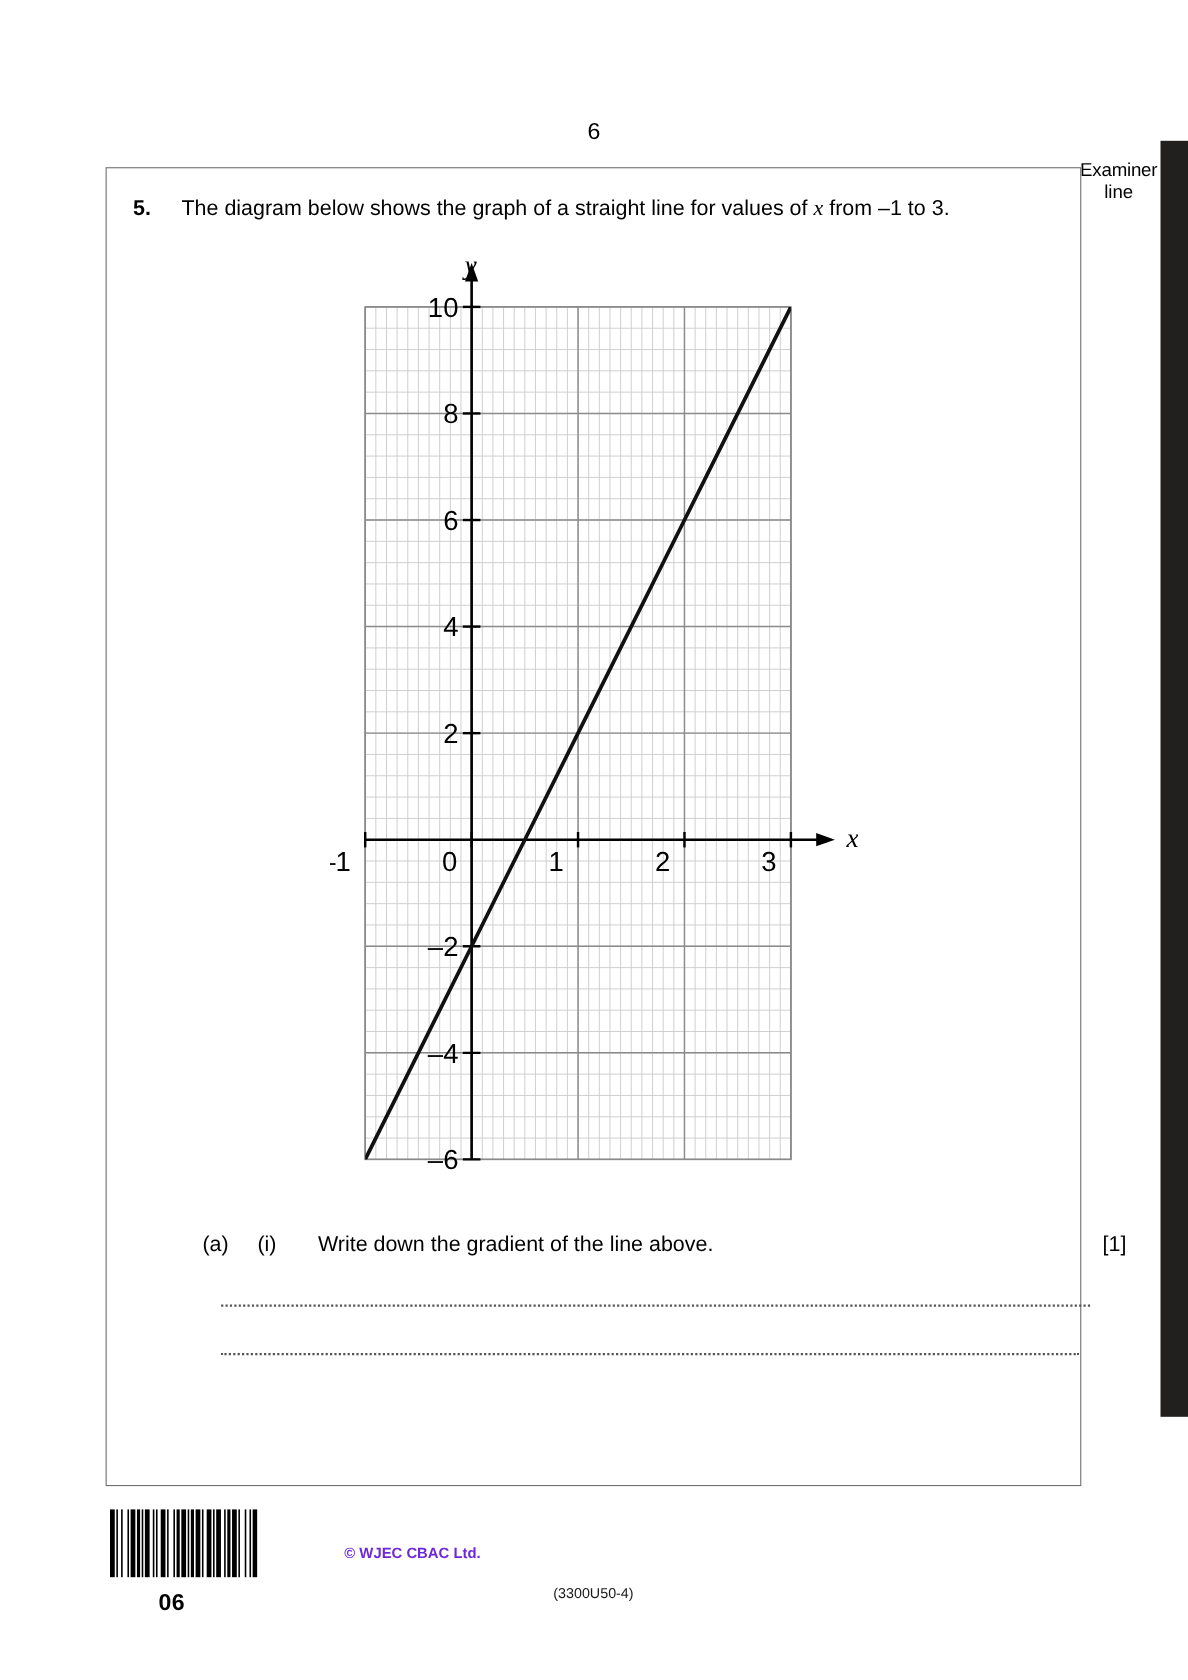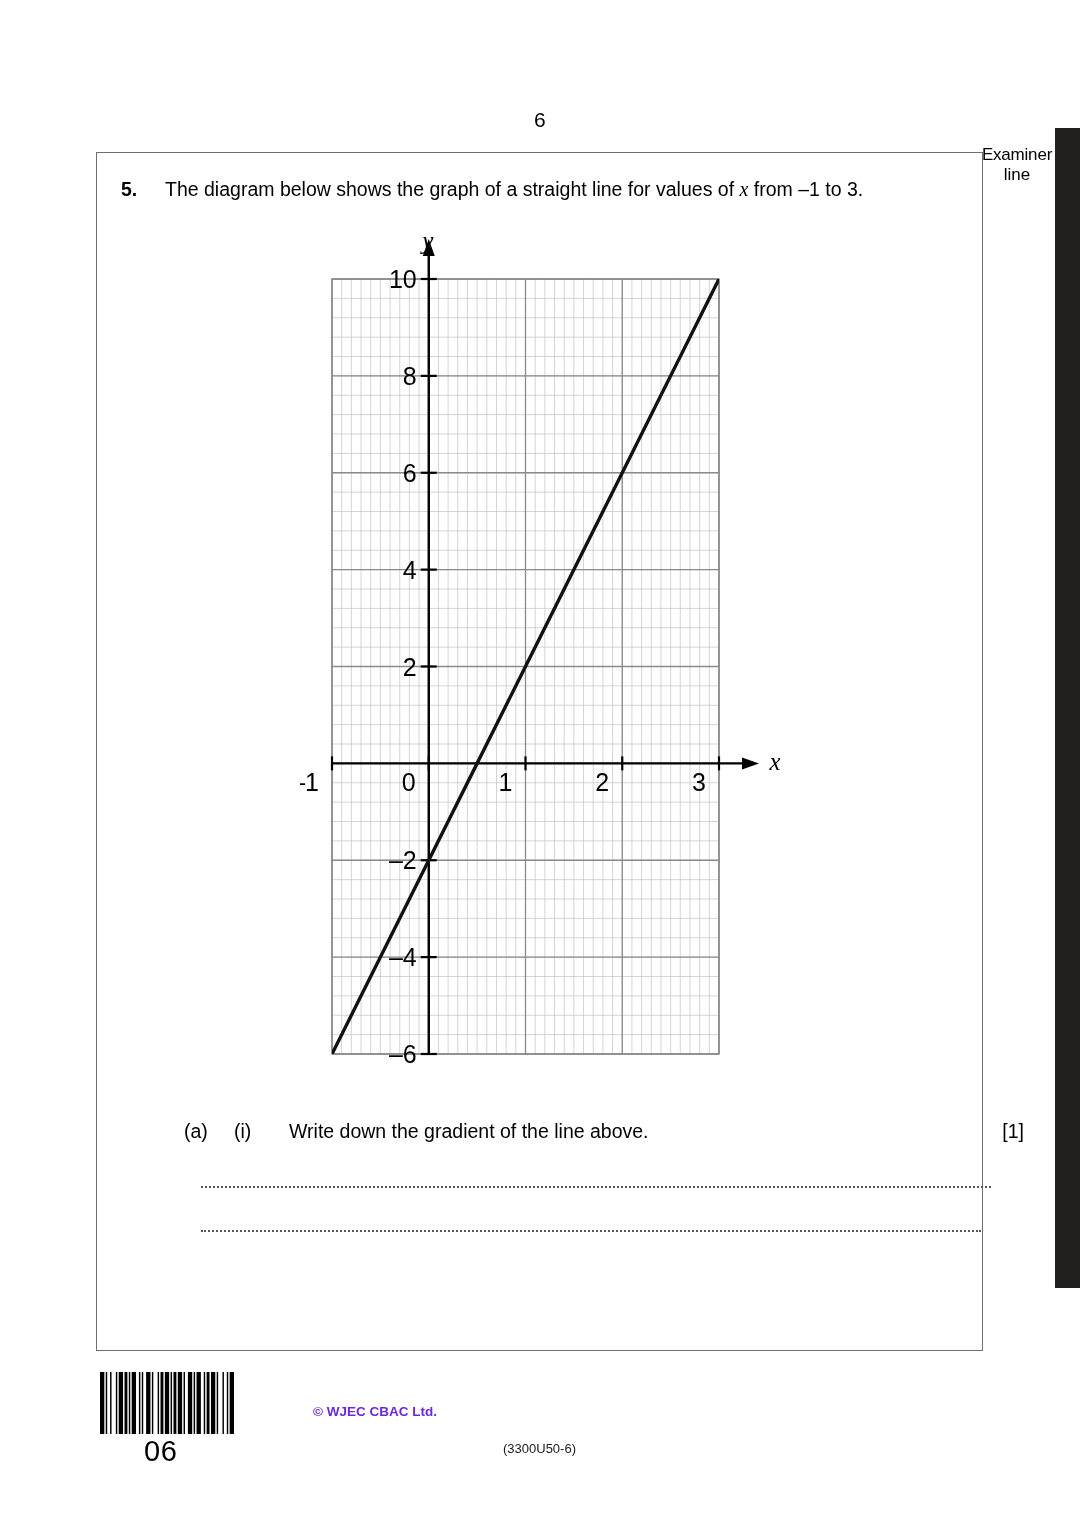--- a/index.html
+++ b/index.html
@@ -125,24 +125,25 @@
     left: 100px;
     top: 1372px;
     width: 140px;
   }
   #barcode {
     height: 62px;
     width: 134px;
     display: block;
   }
   #barcode-label {
-    font-size: 29px;
+    font-size: 21px;
     letter-spacing: 0.5px;
-    margin-top: 1px;
+    margin-top: 12px;
     margin-left: 44px;
+    font-weight: bold;
   }
 
   
   #footer-copyright {
     position: absolute;
     left: 313px;
     top: 1404px;
     font-size: 13.5px;
     color: #6d28d9;
     font-weight: bold;
@@ -357,13 +358,13 @@
       <rect x="77" y="0" width="3" height="62" fill="#000"></rect>
       <rect x="81" y="0" width="1" height="62" fill="#000"></rect>
       <rect x="85" y="0" width="1" height="62" fill="#000"></rect>
       <rect x="88" y="0" width="1" height="62" fill="#000"></rect>
       <rect x="90" y="0" width="3" height="62" fill="#000"></rect>
     </svg>
   <div id="barcode-label">06</div>
 </div>
 
 <div id="footer-copyright">© WJEC CBAC Ltd.</div>
-<div id="footer-code">(3300U50-6)</div>
+<div id="footer-code">(3300U50-4)</div>
 
 </body></html>

